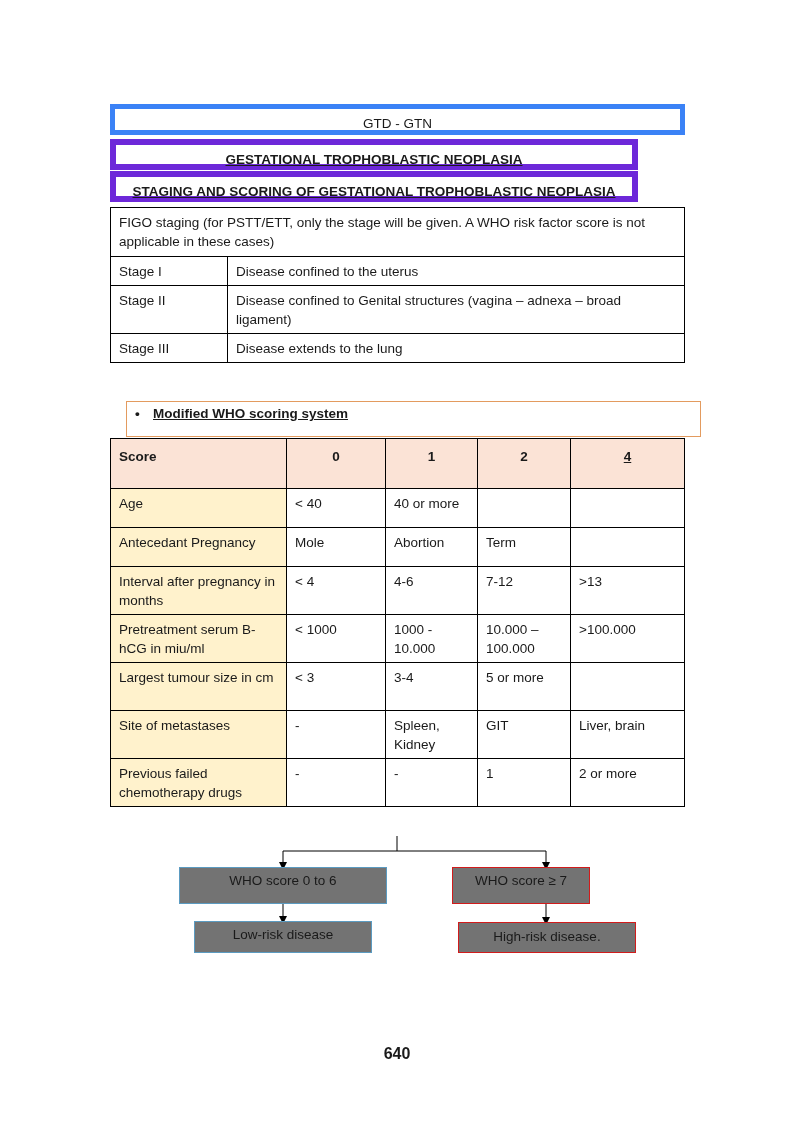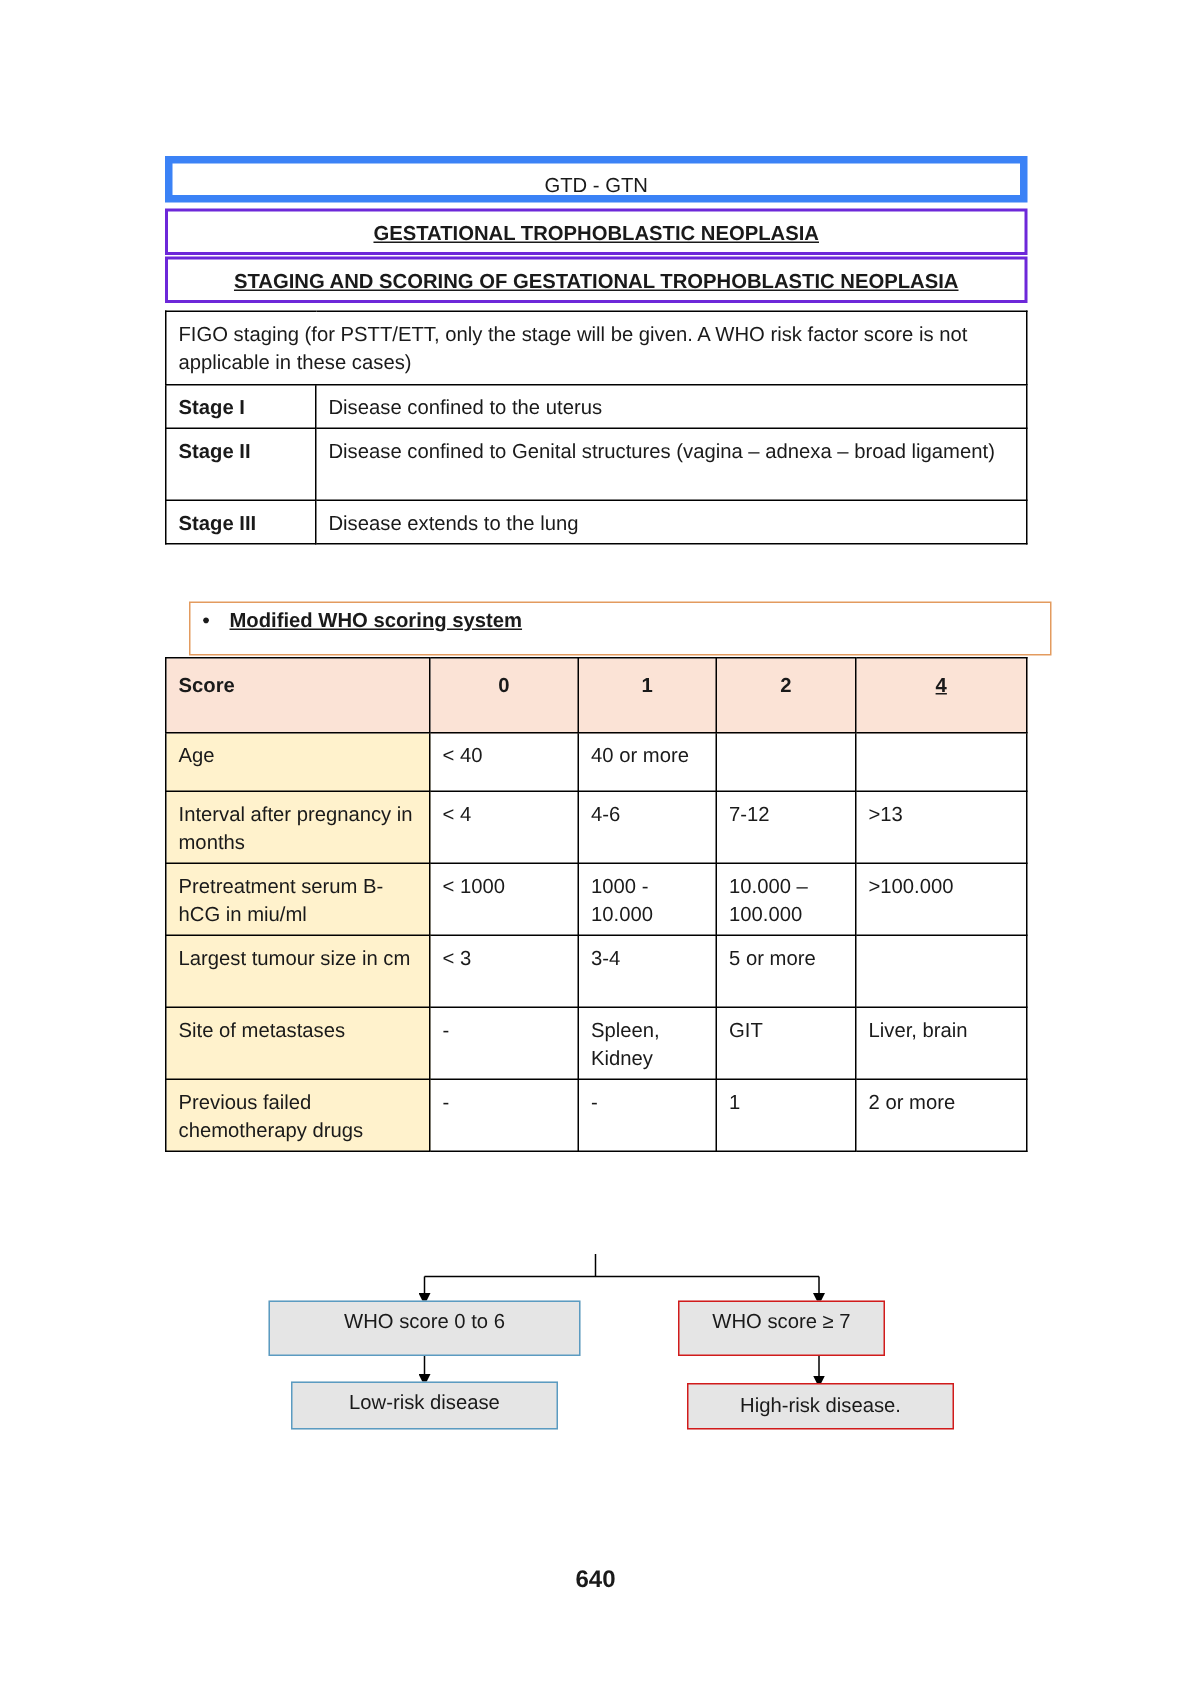--- a/index.html
+++ b/index.html
@@ -1,27 +1,27 @@
 <!DOCTYPE html>
 <html><head>
 <meta charset="utf-8">
 <style>
   html, body { margin: 0; padding: 0; background: #ffffff; }
   body { width: 794px; height: 1122px; position: relative; font-family: "Liberation Sans", sans-serif; color: #1a1a1a; font-size: 13.5px; }
   .box { position: absolute; box-sizing: border-box; background: #fff; }
   .title-gray { left: 110px; top: 104px; width: 575px; height: 31px; border: 5px solid #3b82f6; text-align: center; line-height: 29px; font-size: 13.5px; }
-  .title-orange { left: 110px; width: 575px; height: 31px; border: 2px solid #6d28d9; text-align: center; line-height: 29px; font-weight: bold; text-decoration: underline; font-size: 13.5px; }
+  .title-orange { left: 110px; width: 528px; height: 31px; border: 6px solid #6d28d9; text-align: center; line-height: 29px; font-weight: bold; text-decoration: underline; font-size: 13.5px; }
   .t1 { top: 139px; }
   .t2 { top: 171px; }
 
   table { border-collapse: collapse; position: absolute; font-size: 13.5px; }
   td { border: 1px solid #000; vertical-align: top; padding: 5px 8px 0 8px; line-height: 19px; box-sizing: border-box; }
 
   .figo { left: 110px; top: 207px; width: 575px; }
-  .figo td.c1 { width: 100px; font-weight: bold; }
+  .figo td.c1 { width: 117px; }
   .figo tr.h td { height: 49px; }
   .figo tr.r1 td { height: 29px; }
   .figo tr.r2 td { height: 48px; }
   .figo tr.r3 td { height: 29px; }
   .figo tr.r4 td { height: 29px; }
 
   .who-head { left: 110px; top: 401px; width: 575px; height: 36px; border: 1px solid #e39b5f; padding: 4px 8px; font-weight: bold; margin-left: 16px; }
   .who-head .bullet { display: inline-block; width: 18px; }
   .who-head .label { text-decoration: underline; }
 
@@ -30,21 +30,21 @@
   .who tr.tall td { height: 48px; }
   .who tr.hdr td { background: #fbe3d6; font-weight: bold; height: 50px; padding-top: 8px; }
   .who tr.hdr td.num { text-align: center; }
   .who td.lbl { background: #fff2cc; width: 176px; }
   .who td.c0 { width: 99px; }
   .who td.c1 { width: 92px; }
   .who td.c2 { width: 93px; }
   .u { text-decoration: underline; }
 
   .flow { position: absolute; left: 0; top: 0; width: 794px; height: 1122px; pointer-events: none; }
-  .fbox { position: absolute; box-sizing: border-box; background: #e5e5e5; text-align: center; font-size: 13.5px; }
+  .fbox { position: absolute; box-sizing: border-box; background: #737373; text-align: center; font-size: 13.5px; }
   .blue { border: 1px solid #5b9bc1; }
   .red { border: 1px solid #d11b1b; }
   .fb1 { left: 179px; top: 867px; width: 208px; height: 37px; line-height: 26px; }
   .fb2 { left: 452px; top: 867px; width: 138px; height: 37px; line-height: 26px; }
   .fb3 { left: 194px; top: 921px; width: 178px; height: 32px; line-height: 26px; }
   .fb4 { left: 458px; top: 922px; width: 178px; height: 31px; line-height: 28px; }
 
   .page-num { position: absolute; left: 0; width: 794px; top: 1045px; text-align: center; font-weight: bold; font-size: 16px; }
 </style>
 </head>
@@ -85,20 +85,27 @@
     <td class="num c0">0</td>
     <td class="num c1">1</td>
     <td class="num c2">2</td>
     <td class="num"><span class="u">4</span></td>
   </tr>
   <tr>
     <td class="lbl">Age</td>
     <td class="c0">&lt; 40</td>
     <td class="c1">40 or more</td>
     <td class="c2"></td>
+    <td></td>
+  </tr>
+  <tr>
+    <td class="lbl">Antecedant Pregnancy</td>
+    <td class="c0">Mole</td>
+    <td class="c1">Abortion</td>
+    <td class="c2">Term</td>
     <td></td>
   </tr>
   <tr class="tall">
     <td class="lbl">Interval after pregnancy in months</td>
     <td class="c0">&lt; 4</td>
     <td class="c1">4-6</td>
     <td class="c2">7-12</td>
     <td>&gt;13</td>
   </tr>
   <tr class="tall">

